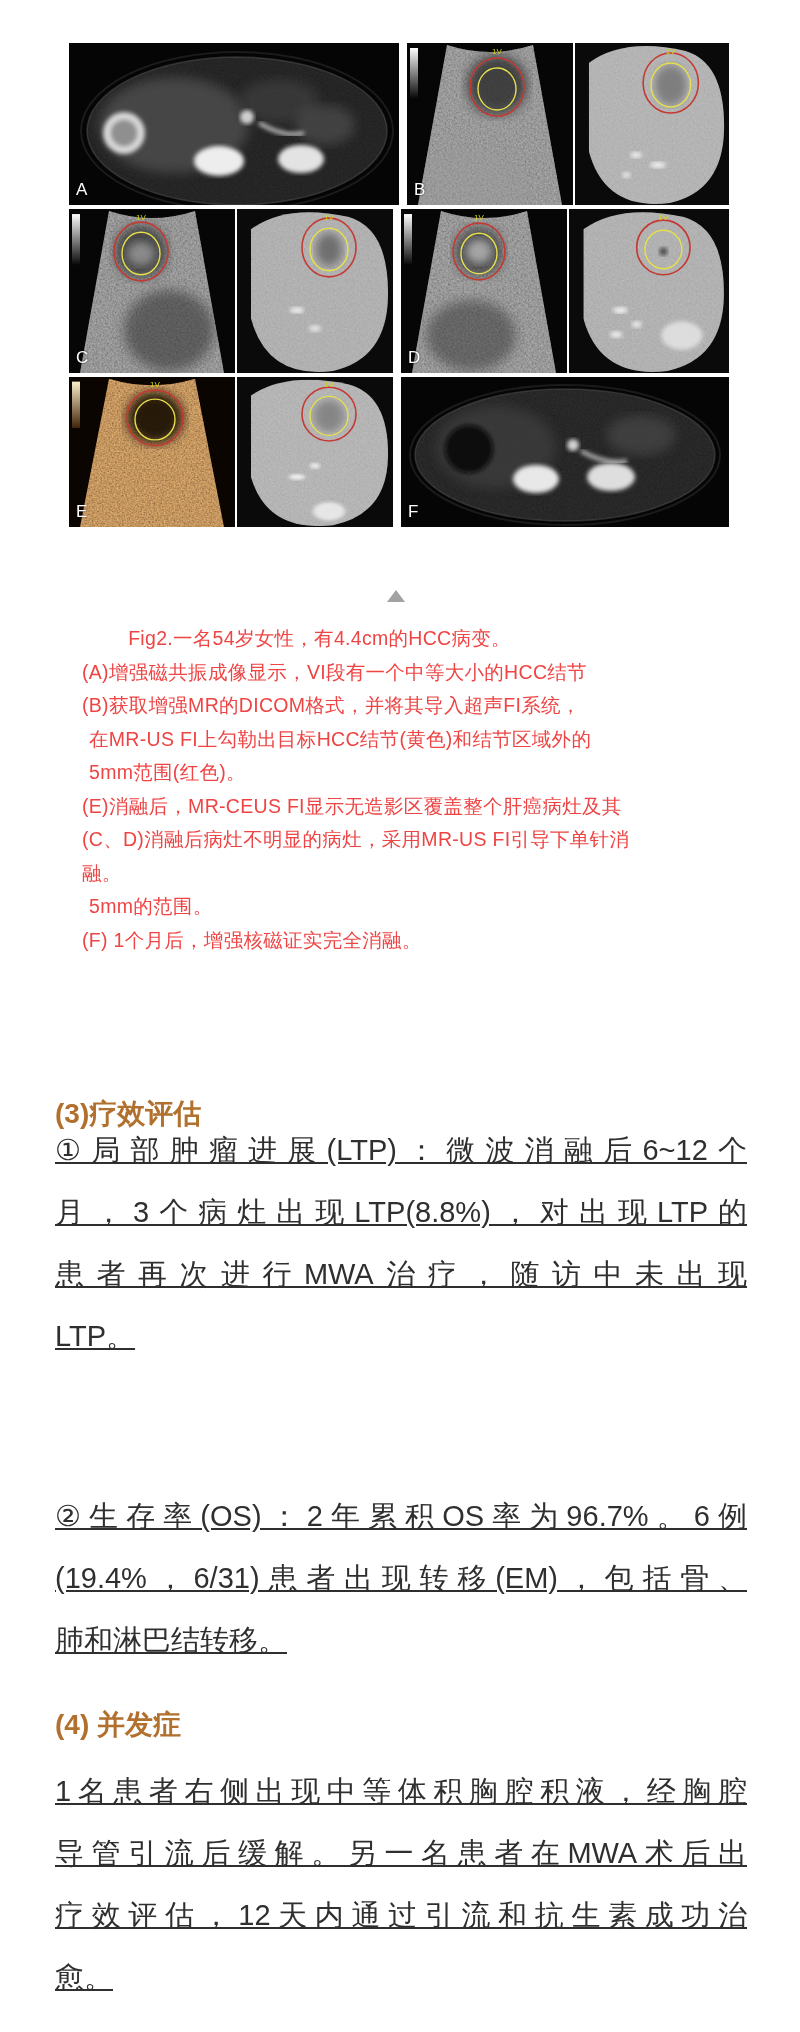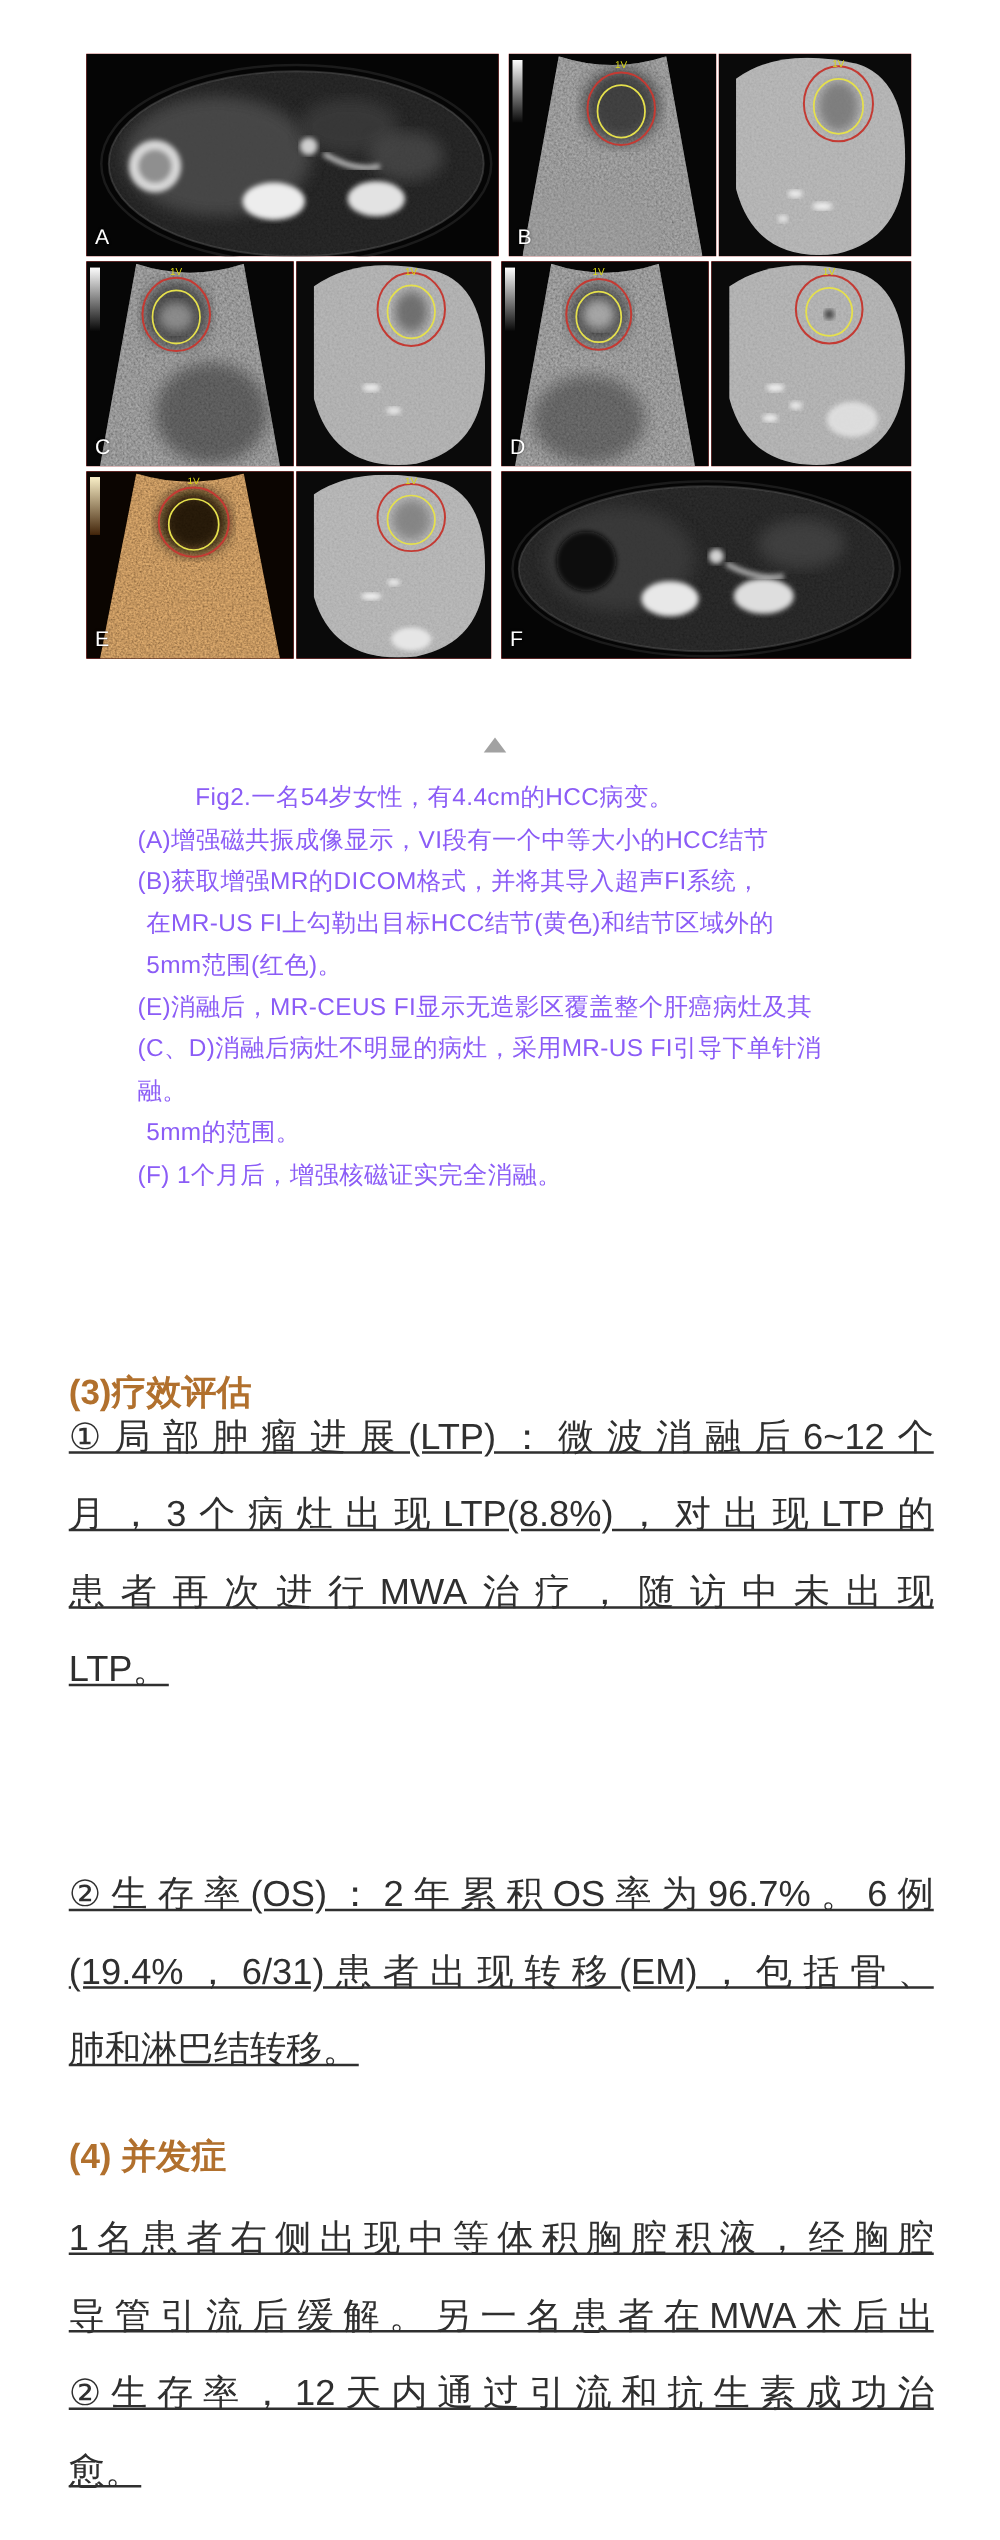--- a/index.html
+++ b/index.html
@@ -21,21 +21,21 @@
   }
   
   .tri{
     position:absolute;top:590px;left:387px;width:0;height:0;
     border-left:9px solid transparent;border-right:9px solid transparent;
     border-bottom:12px solid #a2a2a2;
   }
   
   .caption{
     position:absolute;top:622px;left:0;width:639px;
-    font-size:19.5px;line-height:33.5px;color:#8b5cf6;letter-spacing:.3px;margin-left:28px;
+    font-size:19.5px;line-height:33.5px;color:#ef4444;letter-spacing:.3px;
   }
   .cap-center{text-align:center;}
   .cap-item{padding-left:82px;}
   .cap-indent{padding-left:89px;}
   
   .headline{
     position:absolute;left:55px;width:692px;height:40px;line-height:40px;
     font-size:28px;font-weight:700;color:#b1702d;
   }
   .h-efficacy{top:1094px;}
@@ -313,17 +313,17 @@
     <div class="just">②生存率(OS)：2年累积OS率为96.7%。6例</div>
     <div class="just">(19.4%，6/31)患者出现转移(EM)，包括骨、</div>
     <div>肺和淋巴结转移。</div>
   </div>
 
   <div class="headline h-comp">(4) 并发症</div>
 
   <div class="para p-comp">
     <div class="just">1名患者右侧出现中等体积胸腔积液，经胸腔</div>
     <div class="just">导管引流后缓解。另一名患者在MWA术后出</div>
-    <div class="just">②生存率，12天内通过引流和抗生素成功治</div>
+    <div class="just">疗效评估，12天内通过引流和抗生素成功治</div>
     <div>愈。</div>
   </div>
 
 </div>
 
 </body></html>

